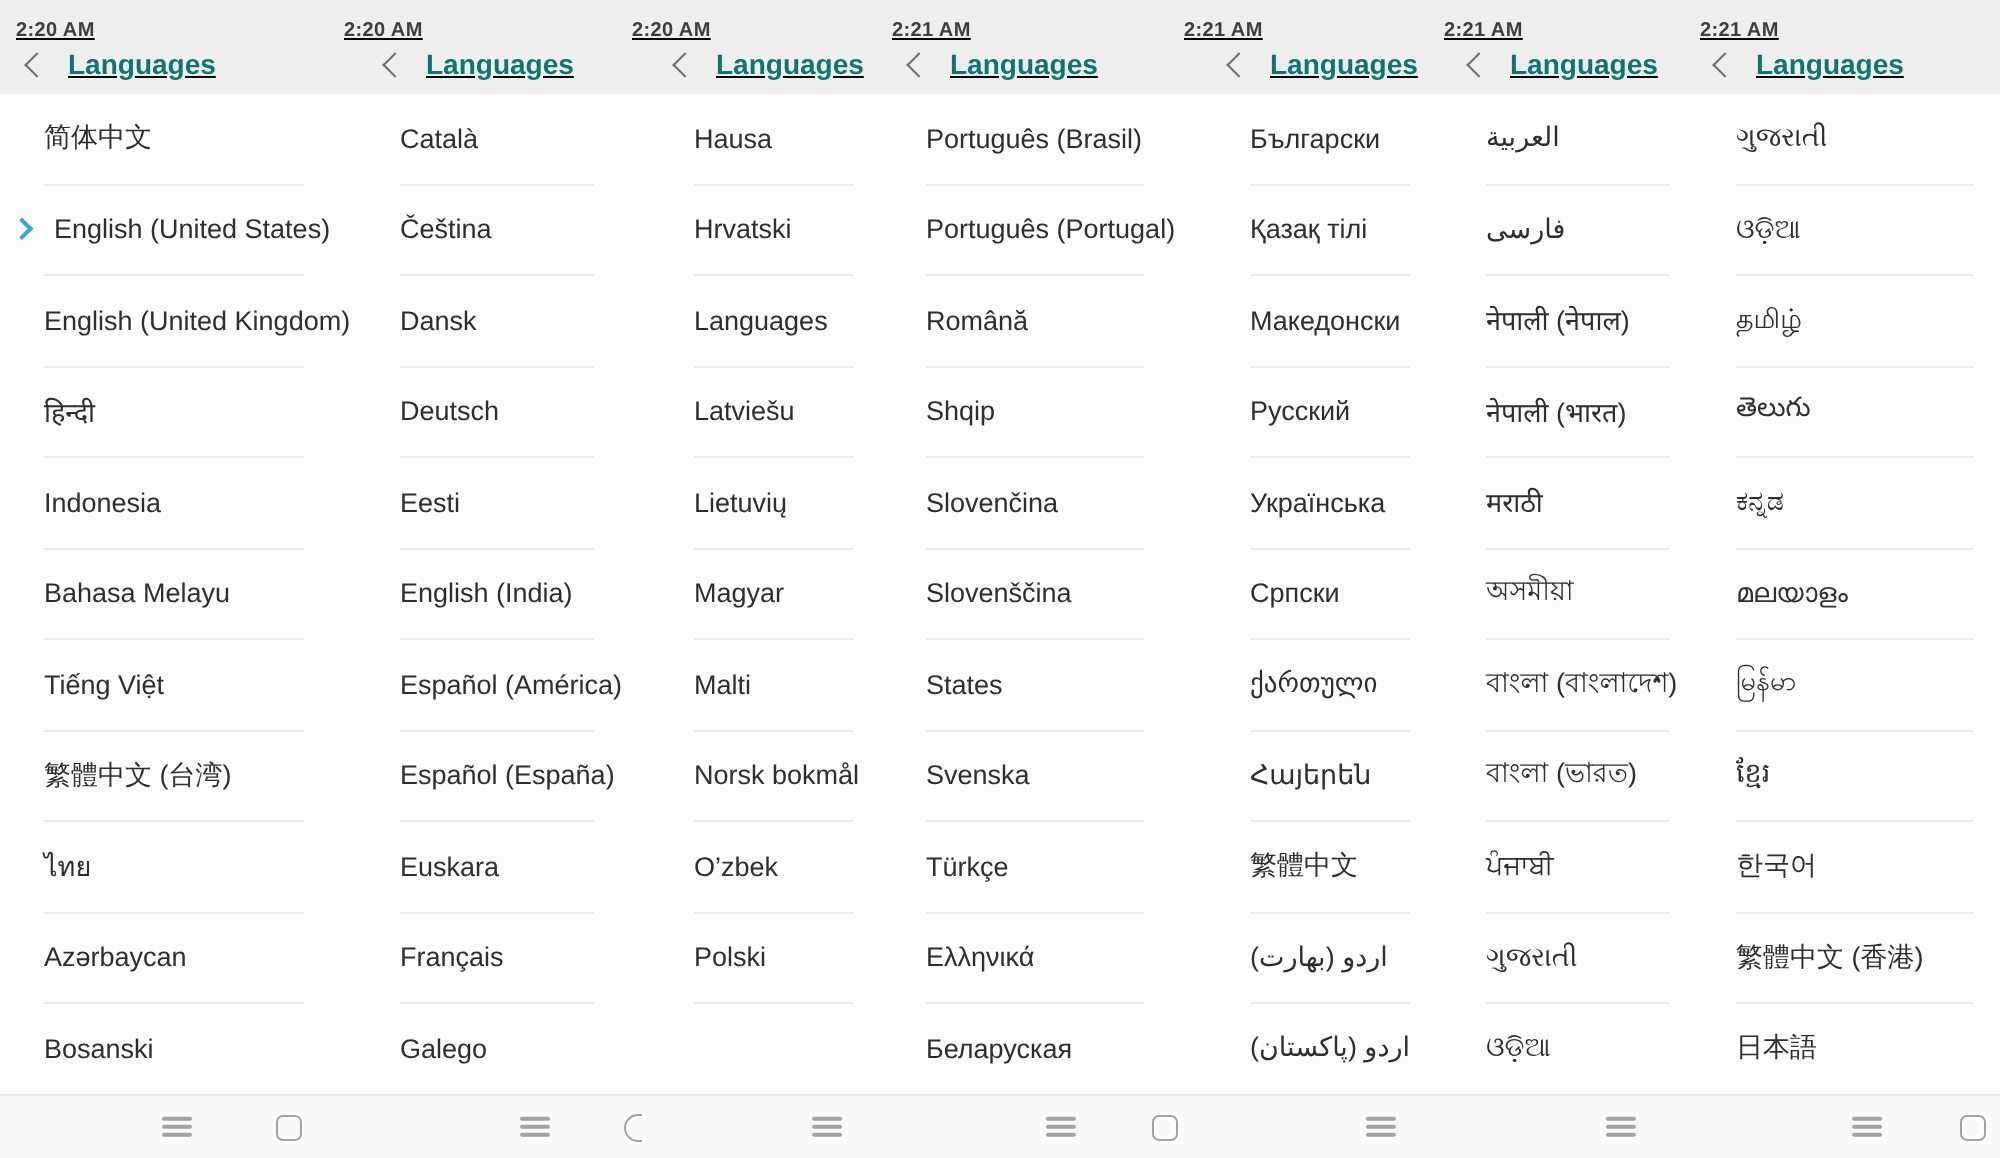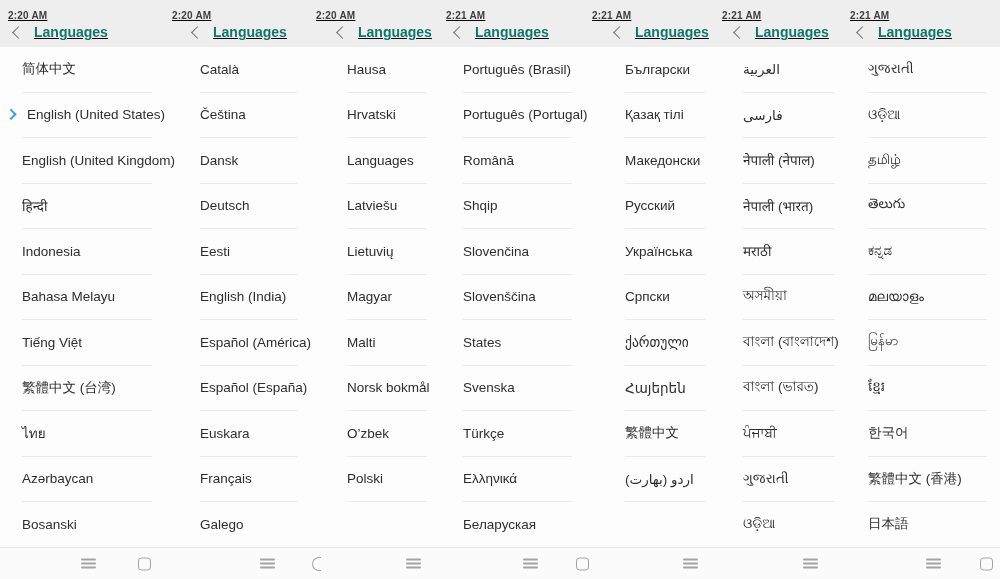--- a/index.html
+++ b/index.html
@@ -248,20 +248,23 @@
         </div>
       <div class="row">
           <span class="label" dir="auto">Հայերեն</span>
         </div>
       <div class="row">
           <span class="label" dir="auto">繁體中文</span>
         </div>
       <div class="row">
           <span class="label" dir="auto">اردو (بھارت)</span>
         </div>
+      <div class="row">
+          <span class="label" dir="auto">اردو (پاکستان)</span>
+        </div>
     </div>
   </section>
 
   <section class="panel p6">
     <div class="topbar">
       <div class="sb"><span class="time">2:21 AM</span></div>
       <div class="hdr">
         <span class="back"></span>
         <span class="ttl">Languages</span>
       </div>

